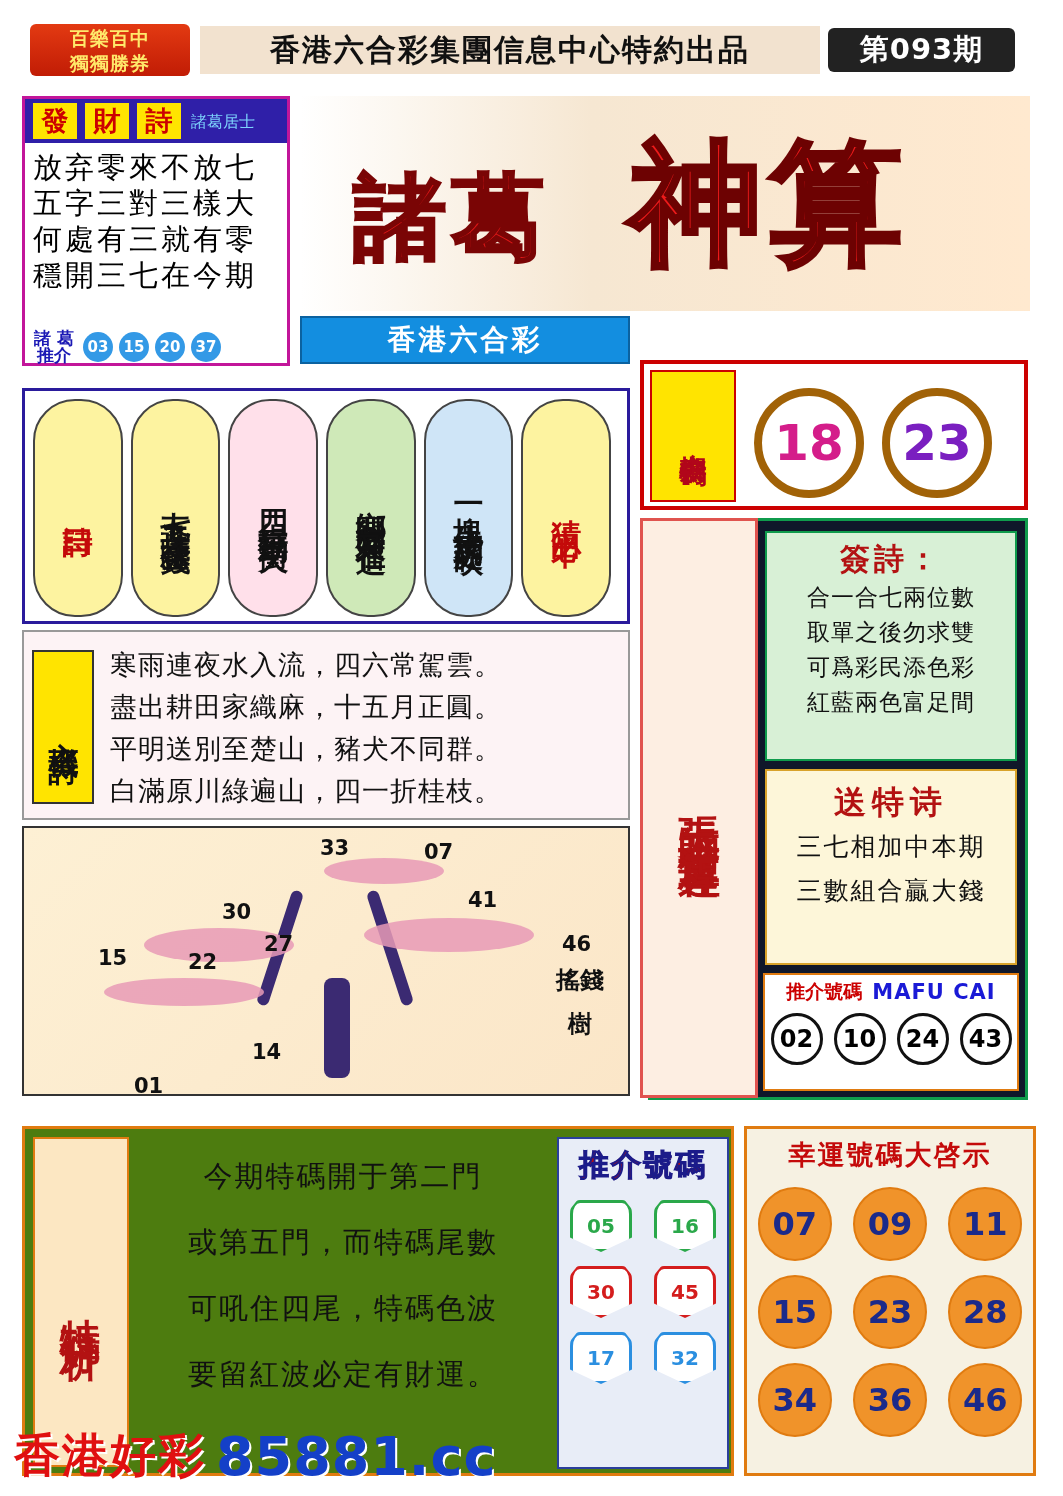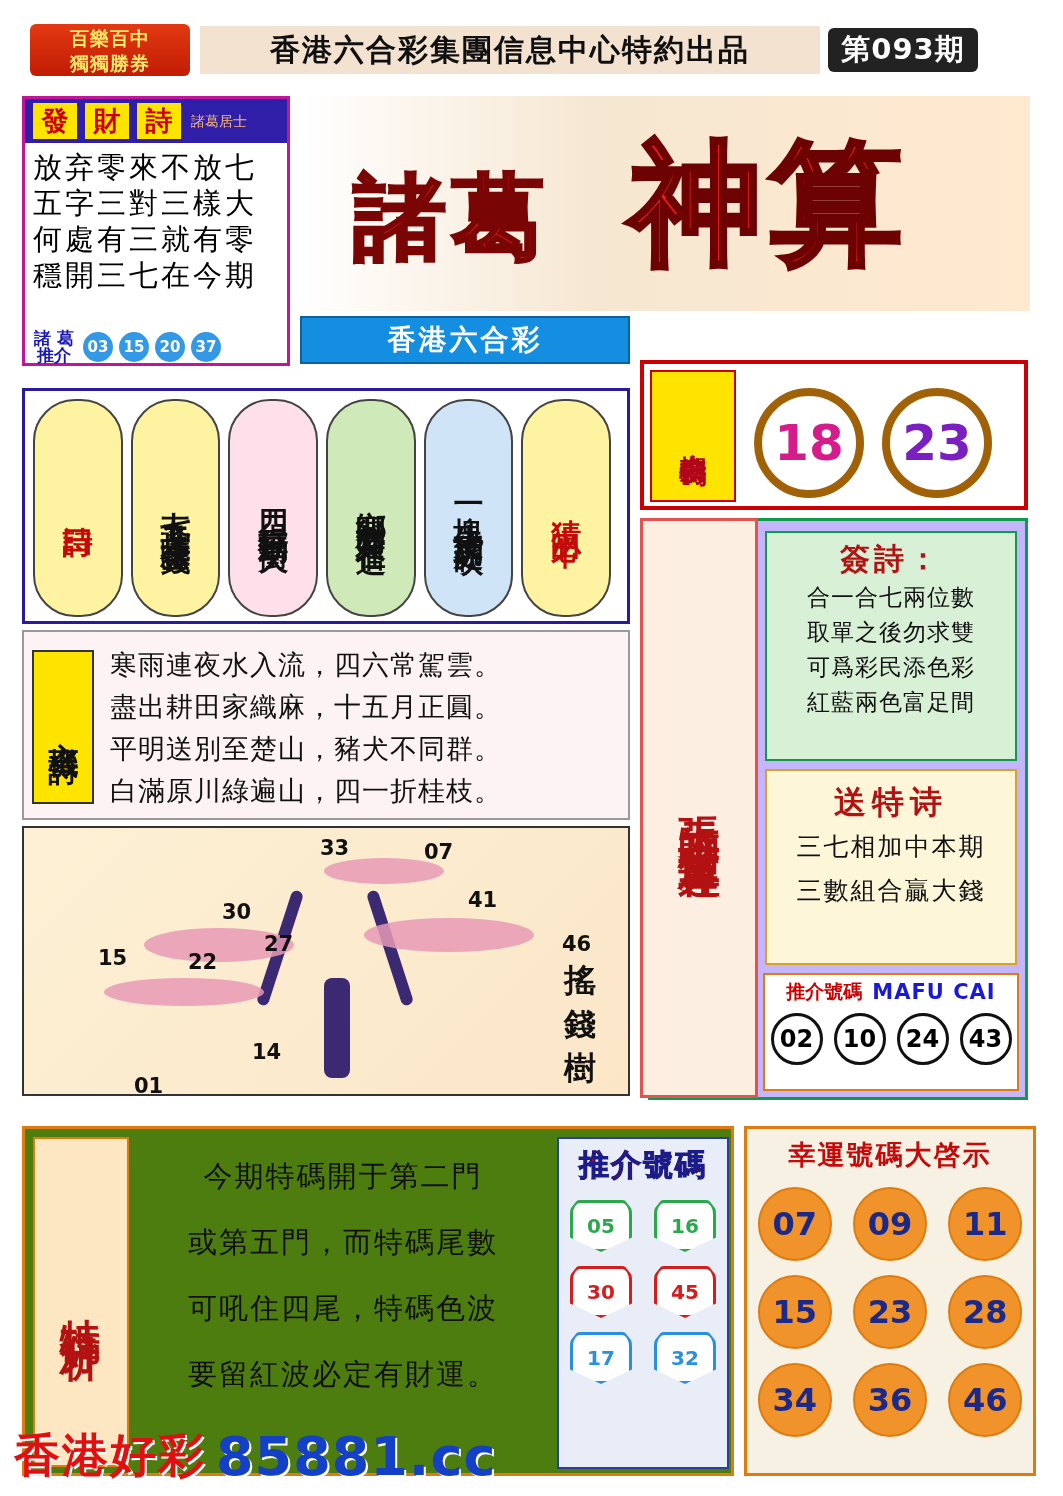--- a/index.html
+++ b/index.html
@@ -14,30 +14,30 @@
   .abs{position:absolute;box-sizing:border-box;}
 
   
   #topbar{left:0;top:0;width:1063px;height:92px;background:#fff;}
   #logo{left:30px;top:24px;width:160px;height:52px;background:linear-gradient(#e33a12,#c11c05);
         border-radius:6px;color:#ffe96b;font-weight:bold;font-size:19px;line-height:25px;
         text-align:center;padding-top:2px;letter-spacing:1px;}
   #headline{left:200px;top:26px;width:620px;height:48px;background:#f2e2cf;
             display:flex;align-items:center;justify-content:center;}
   #headline span{font-size:30px;font-weight:bold;color:#101010;letter-spacing:2px;}
-  #issue{left:828px;top:28px;width:150px;height:44px;background:#222;border-radius:6px;
+  #issue{left:828px;top:28px;width:187px;height:44px;background:#222;border-radius:6px;
          display:flex;align-items:center;justify-content:center;}
   #issue span{color:#fff;font-size:29px;font-weight:bold;letter-spacing:1px;}
 
   
   #poembox{left:22px;top:96px;width:268px;height:270px;border:3px solid #c2169a;background:#fff;}
   #poemhdr{left:0;top:0;width:262px;height:44px;background:#2f1fa8;display:flex;align-items:center;}
   .phchar{width:44px;height:36px;margin-left:8px;background:#ffe400;color:#c00;
           font-size:27px;font-weight:bold;display:flex;align-items:center;justify-content:center;}
-  #phsub{margin-left:10px;color:#fdba74;font-size:14px;line-height:15px;text-align:center;}
+  #phsub{margin-left:10px;color:#7dd3fc;font-size:16px;line-height:15px;text-align:center;}
   #poemlines{left:8px;top:50px;width:250px;}
   .pline{font-size:29px;color:#000000;letter-spacing:3px;line-height:36px;text-align:left;}
   #zgrow{left:6px;top:232px;width:256px;height:32px;display:flex;align-items:center;}
   #zglabel{color:#1b19b5;font-size:17px;font-weight:bold;line-height:17px;width:46px;text-align:center;}
   .zgball{width:30px;height:30px;border-radius:50%;background:#3399e6;color:#fff;font-size:15px;
           font-weight:bold;display:flex;align-items:center;justify-content:center;margin-left:6px;}
 
   
   #bigtitle{left:300px;top:96px;width:730px;height:215px;
             background:linear-gradient(90deg,#ffffff 0%,#f6e7d2 40%,#ffe9cf 100%);}
@@ -71,31 +71,31 @@
            display:flex;align-items:center;justify-content:center;}
   #xjLabel span{writing-mode:vertical-rl;font-size:30px;font-weight:bold;color:#111;letter-spacing:6px;}
   #xjLines{left:86px;top:12px;width:510px;}
   .xjline{font-size:27px;color:#111;letter-spacing:1px;line-height:42px;}
 
   
   #tree{left:22px;top:826px;width:608px;height:270px;border:2px solid #333;
         background:linear-gradient(135deg,#fdf0d4,#fbe6c8);}
   .tnum{position:absolute;font-size:21px;font-weight:bold;color:#111;}
   #treeword{right:18px;top:130px;width:60px;text-align:center;}
-  #treeword span{display:block;font-size:32px;font-weight:bold;color:#111;line-height:44px;}
+  #treeword span{display:block;font-size:24px;font-weight:bold;color:#111;line-height:44px;}
   .branch{position:absolute;background:#e79ab6;border-radius:50%;opacity:.85;}
   .trunk{position:absolute;background:#3b2a72;}
 
   
   #zts{left:640px;top:518px;width:118px;height:580px;border:3px solid #e0534f;background:#fdeee2;
        display:flex;align-items:center;justify-content:center;}
   #zts span{writing-mode:vertical-rl;font-size:42px;font-weight:bold;color:#b31212;letter-spacing:5px;}
 
   
-  #rpanel{left:648px;top:518px;width:380px;height:582px;border:3px solid #0f9b4c;background:#c4b5fd;}
+  #rpanel{left:648px;top:518px;width:380px;height:582px;border:3px solid #0f9b4c;background:#0f172a;}
   #qianshi{left:114px;top:10px;width:252px;height:230px;background:#d8f0d6;border:2px solid #0f9b4c;padding:6px;}
   #qsTitle{font-size:30px;font-weight:bold;color:#b31212;letter-spacing:4px;text-align:center;}
   .qsline{font-size:23px;color:#111;letter-spacing:1px;line-height:35px;text-align:center;}
   #songte{left:114px;top:248px;width:252px;height:196px;background:#fdf6d9;border:2px solid #d8a22a;}
   #stTitle{font-size:32px;font-weight:bold;color:#b31212;letter-spacing:6px;text-align:center;margin-top:10px;}
   .stline{font-size:25px;color:#111;letter-spacing:2px;line-height:44px;text-align:center;}
   #tuijian{left:112px;top:452px;width:256px;height:118px;background:#fff;border:2px solid #e07b10;}
   #tjHead{display:flex;align-items:center;justify-content:center;gap:10px;height:34px;}
   #tjHead .t1{color:#c00;font-size:19px;font-weight:bold;}
   #tjHead .t2{color:#1a1ad6;font-size:21px;font-weight:bold;letter-spacing:1px;}

